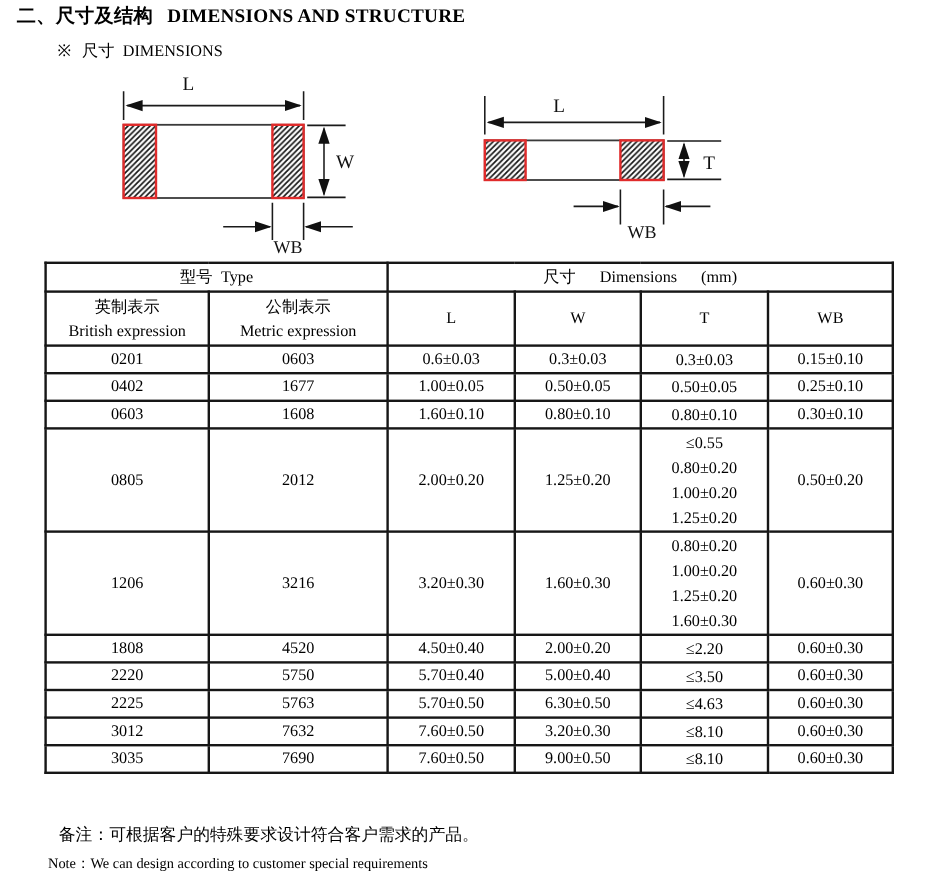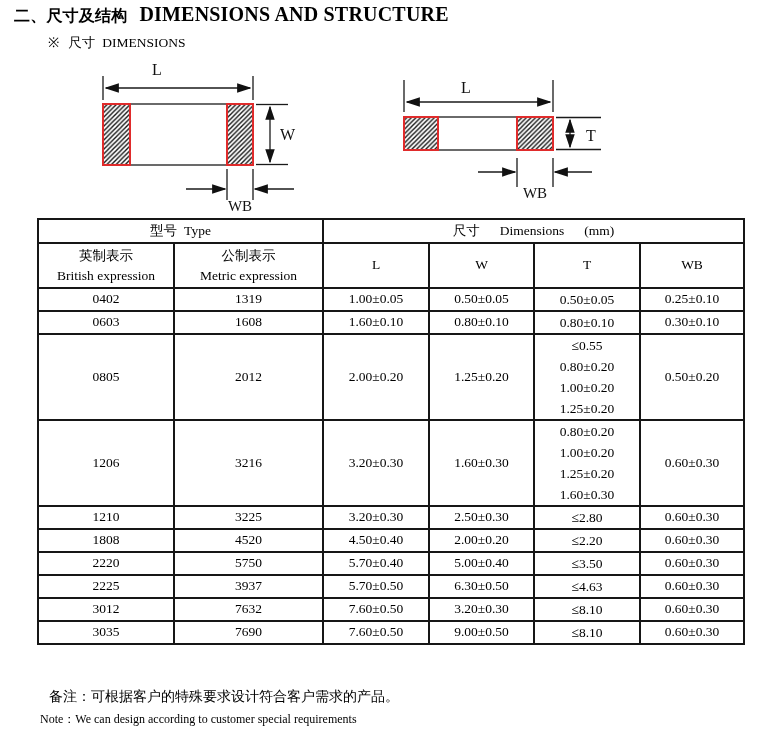--- a/index.html
+++ b/index.html
@@ -1,21 +1,21 @@
 <!DOCTYPE html>
 <html><head>
 <meta charset="utf-8">
 <style>
   html,body { margin:0; padding:0; background:#ffffff; }
   body { width:784px; height:731px; font-family:"Liberation Serif","DejaVu Serif",serif; color:#000; }
   .page { position:relative; width:784px; height:731px; background:#fff; overflow:hidden; }
 
   
   .title { position:absolute; left:14px; top:3px; font-weight:bold; font-size:16px; white-space:nowrap; letter-spacing:0.2px; }
-  .title .title-en { margin-left:12px; font-size:20px; }
+  .title .title-en { margin-left:12px; font-size:16px; }
   .subtitle { position:absolute; left:48px; top:33px; font-size:13.5px; white-space:nowrap; }
   .subtitle .sub-zh { margin-left:9px; }
   .subtitle .sub-en { margin-left:7px; }
 
   
   svg.diagrams { position:absolute; left:0; top:55px; }
   .dimline { stroke:#1a1a1a; stroke-width:1.3; fill:none; }
   .bodyline { stroke:#3a3a3a; stroke-width:1.5; fill:none; }
   .dimtext { font-family:"Liberation Serif","DejaVu Serif",serif; font-size:16px; fill:#111; }
   .dimtext.small { font-size:15px; }
@@ -152,22 +152,32 @@
           <div>Metric expression</div>
         </th>
         <th>L</th>
         <th>W</th>
         <th>T</th>
         <th>WB</th>
       </tr>
     </thead>
     <tbody id="table-body">
         <tr>
+          <td>0201</td>
+          <td>0603</td>
+          <td>0.6±0.03</td>
+          <td>0.3±0.03</td>
+          <td>
+            <div class="t-line">0.3±0.03</div>
+          </td>
+          <td>0.15±0.10</td>
+        </tr>
+        <tr>
           <td>0402</td>
-          <td>1319</td>
+          <td>1677</td>
           <td>1.00±0.05</td>
           <td>0.50±0.05</td>
           <td>
             <div class="t-line">0.50±0.05</div>
           </td>
           <td>0.25±0.10</td>
         </tr>
         <tr>
           <td>0603</td>
           <td>1608</td>
@@ -198,30 +208,20 @@
           <td>1.60±0.30</td>
           <td>
             <div class="t-line">0.80±0.20</div>
             <div class="t-line">1.00±0.20</div>
             <div class="t-line">1.25±0.20</div>
             <div class="t-line">1.60±0.30</div>
           </td>
           <td>0.60±0.30</td>
         </tr>
         <tr>
-          <td>1210</td>
-          <td>3225</td>
-          <td>3.20±0.30</td>
-          <td>2.50±0.30</td>
-          <td>
-            <div class="t-line">≤2.80</div>
-          </td>
-          <td>0.60±0.30</td>
-        </tr>
-        <tr>
           <td>1808</td>
           <td>4520</td>
           <td>4.50±0.40</td>
           <td>2.00±0.20</td>
           <td>
             <div class="t-line">≤2.20</div>
           </td>
           <td>0.60±0.30</td>
         </tr>
         <tr>
@@ -229,21 +229,21 @@
           <td>5750</td>
           <td>5.70±0.40</td>
           <td>5.00±0.40</td>
           <td>
             <div class="t-line">≤3.50</div>
           </td>
           <td>0.60±0.30</td>
         </tr>
         <tr>
           <td>2225</td>
-          <td>3937</td>
+          <td>5763</td>
           <td>5.70±0.50</td>
           <td>6.30±0.50</td>
           <td>
             <div class="t-line">≤4.63</div>
           </td>
           <td>0.60±0.30</td>
         </tr>
         <tr>
           <td>3012</td>
           <td>7632</td>

